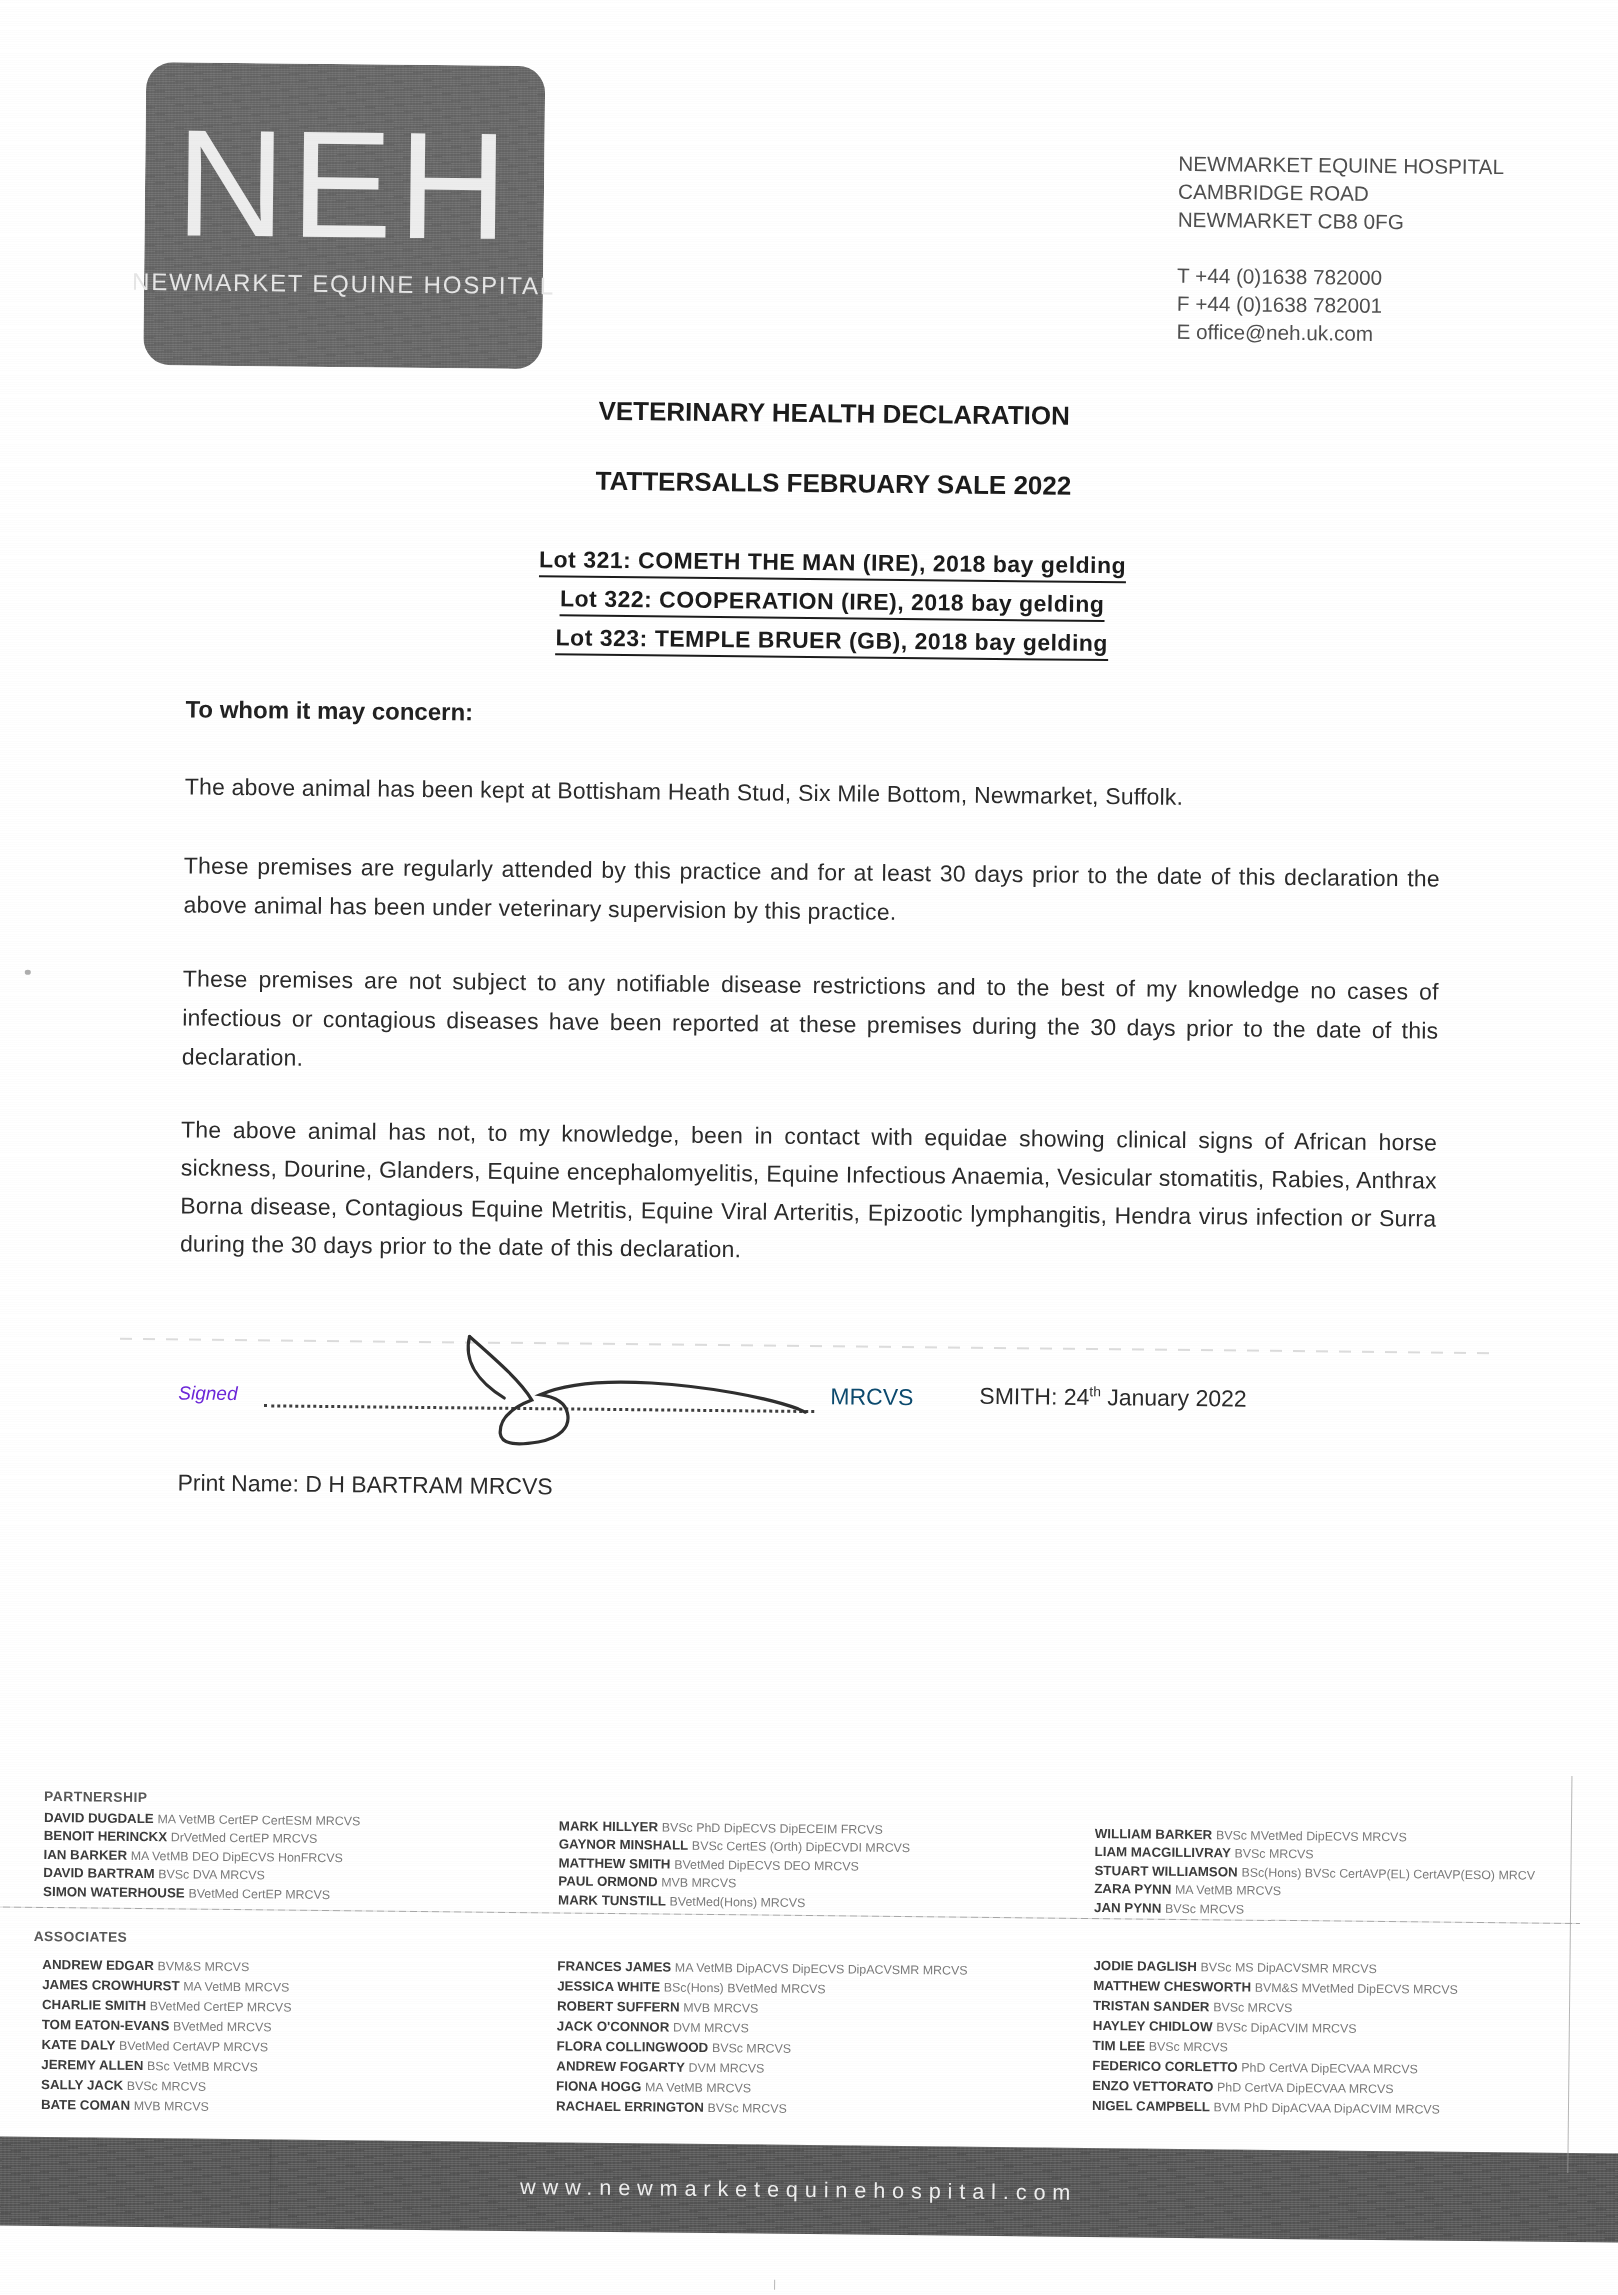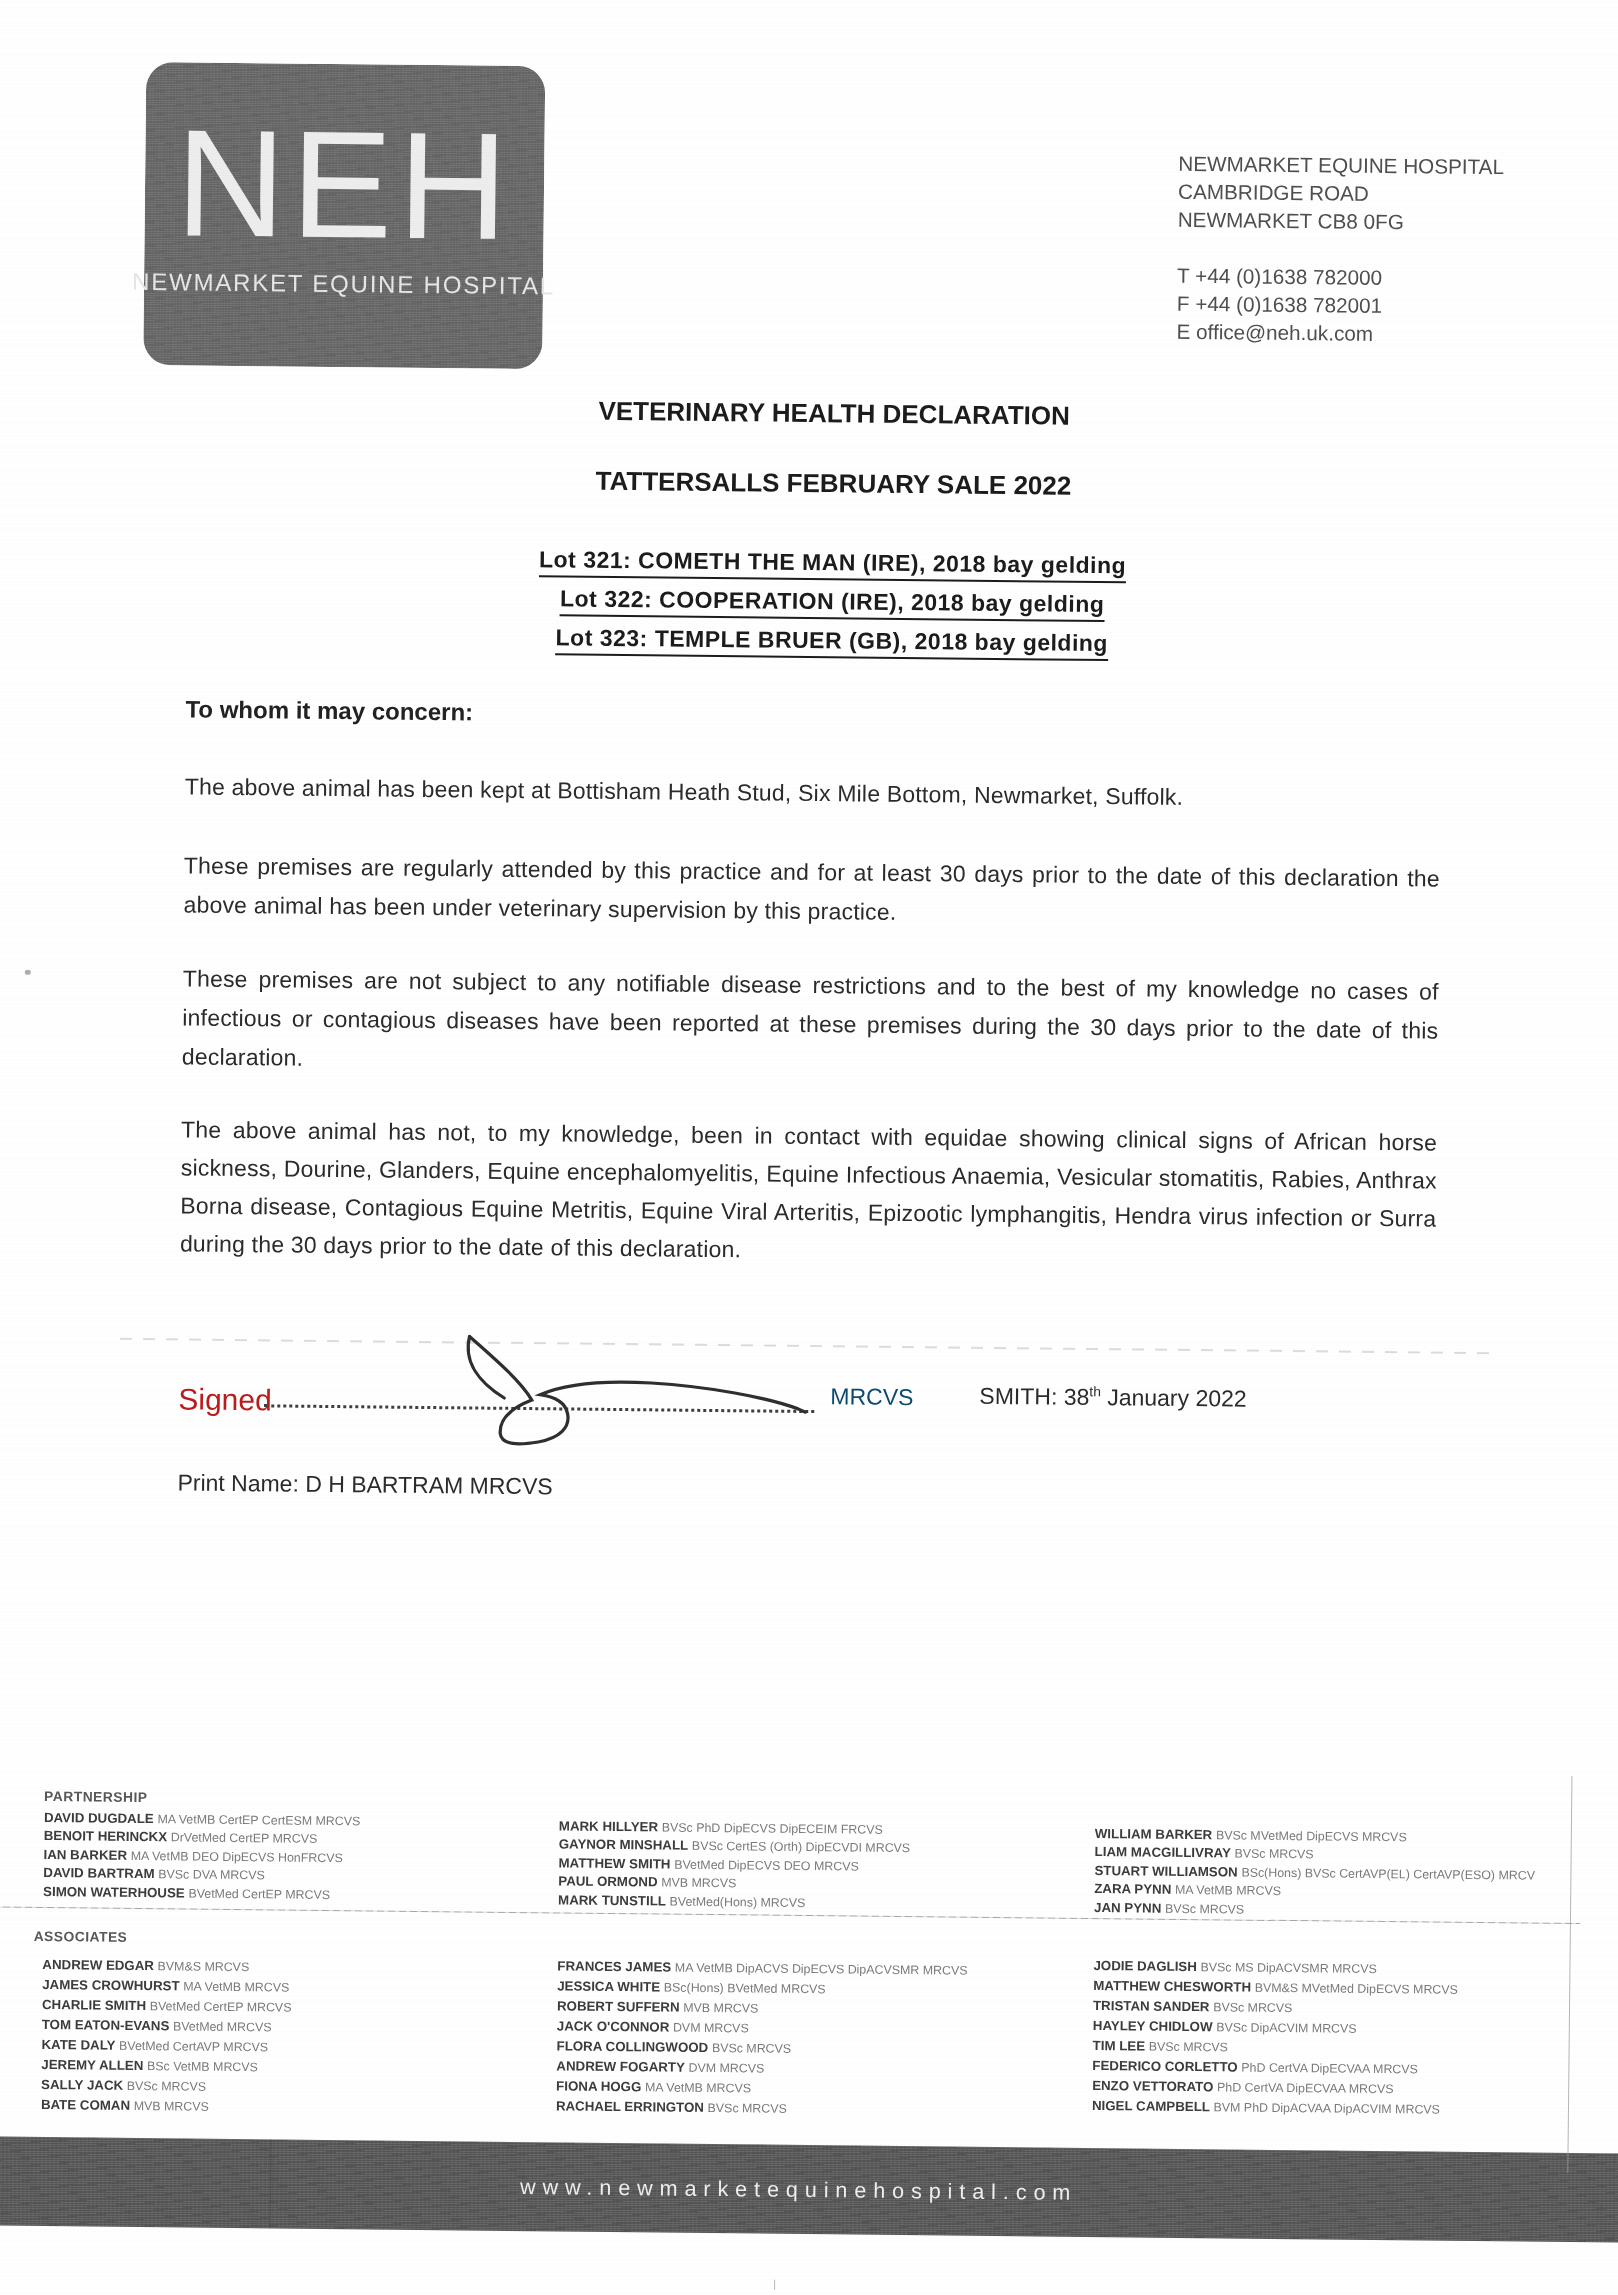--- a/index.html
+++ b/index.html
@@ -35,21 +35,21 @@
 
   
   .salutation{position:absolute;left:181px;top:702px;font-size:24px;font-weight:700;color:#222;}
   .para{position:absolute;left:181px;width:1256px;font-size:23px;line-height:39px;color:#2b2b2b;letter-spacing:0.2px;}
   .p1{top:774px;}
   .p2{top:853px;text-align:justify;}
   .p3{top:966px;text-align:justify;}
   .p4{top:1117px;text-align:justify;line-height:38px;}
 
   
-  .signed-label{position:absolute;left:181px;top:1389px;font-size:30px;color:#b91c1c;}
+  .signed-label{position:absolute;left:181px;top:1389px;font-size:19px;color:#6d28d9;font-style:italic;}
   .sig-dots{position:absolute;left:267px;top:1383px;width:550px;height:27px;border-bottom:3.2px dotted #3f3f3f;}
   .mrcvs-label{position:absolute;left:833px;top:1383px;font-size:23px;color:#0c4a6e;}
   .date-line{position:absolute;left:982px;top:1381px;font-size:23px;color:#2b2b2b;}
   .date-line sup{font-size:60%;vertical-align:super;text-align:center;}
   .signature-svg{position:absolute;left:438px;top:1333px;width:395px;height:129px;}
   .print-name{position:absolute;left:181px;top:1476px;font-size:23px;color:#2b2b2b;}
 
   
   .staff-heading{position:absolute;font-size:13.8px;font-weight:700;letter-spacing:0.5px;color:#585858;}
   .staff-col{position:absolute;white-space:nowrap;}
@@ -143,21 +143,21 @@
         <path d="M73,15 C125,60 185,110 210,152
                  C165,170 140,195 142,225
                  C145,252 185,250 225,243
                  C272,234 295,210 288,180
                  C282,152 250,143 228,140
                  C290,112 390,108 470,112
                  C590,118 720,140 790,165 L806,172"></path>
       </g>
     </svg>
     <div class="mrcvs-label">MRCVS</div>
-    <div class="date-line"><span>SMITH:</span>&nbsp;<span>38</span><sup>th</sup>&nbsp;<span>January 2022</span></div>
+    <div class="date-line"><span>SMITH:</span>&nbsp;<span>24</span><sup>th</sup>&nbsp;<span>January 2022</span></div>
     <div class="print-name">Print Name: D H BARTRAM MRCVS</div>
 
     <div class="staff-heading" style="left:51px;top:1797px;">PARTNERSHIP</div>
 
     <div class="staff-col" style="left:51px;top:1817px;width:496px;">
 
         <div class="staff-row part-row"><span class="sname">DAVID DUGDALE</span><span class="squal">MA VetMB CertEP CertESM MRCVS</span></div>
 
         <div class="staff-row part-row"><span class="sname">BENOIT HERINCKX</span><span class="squal">DrVetMed CertEP MRCVS</span></div>
 

